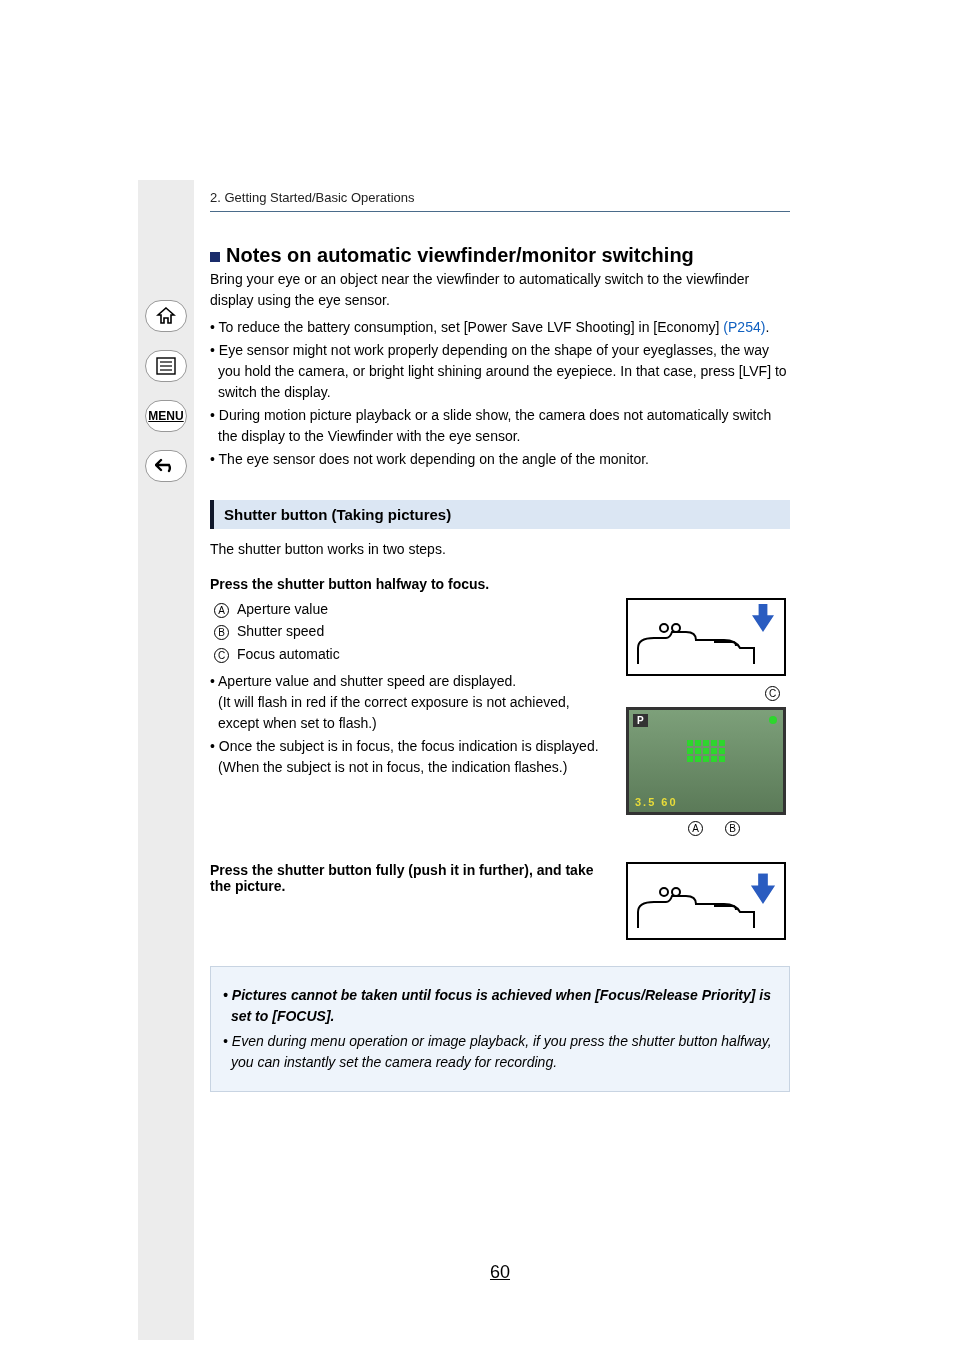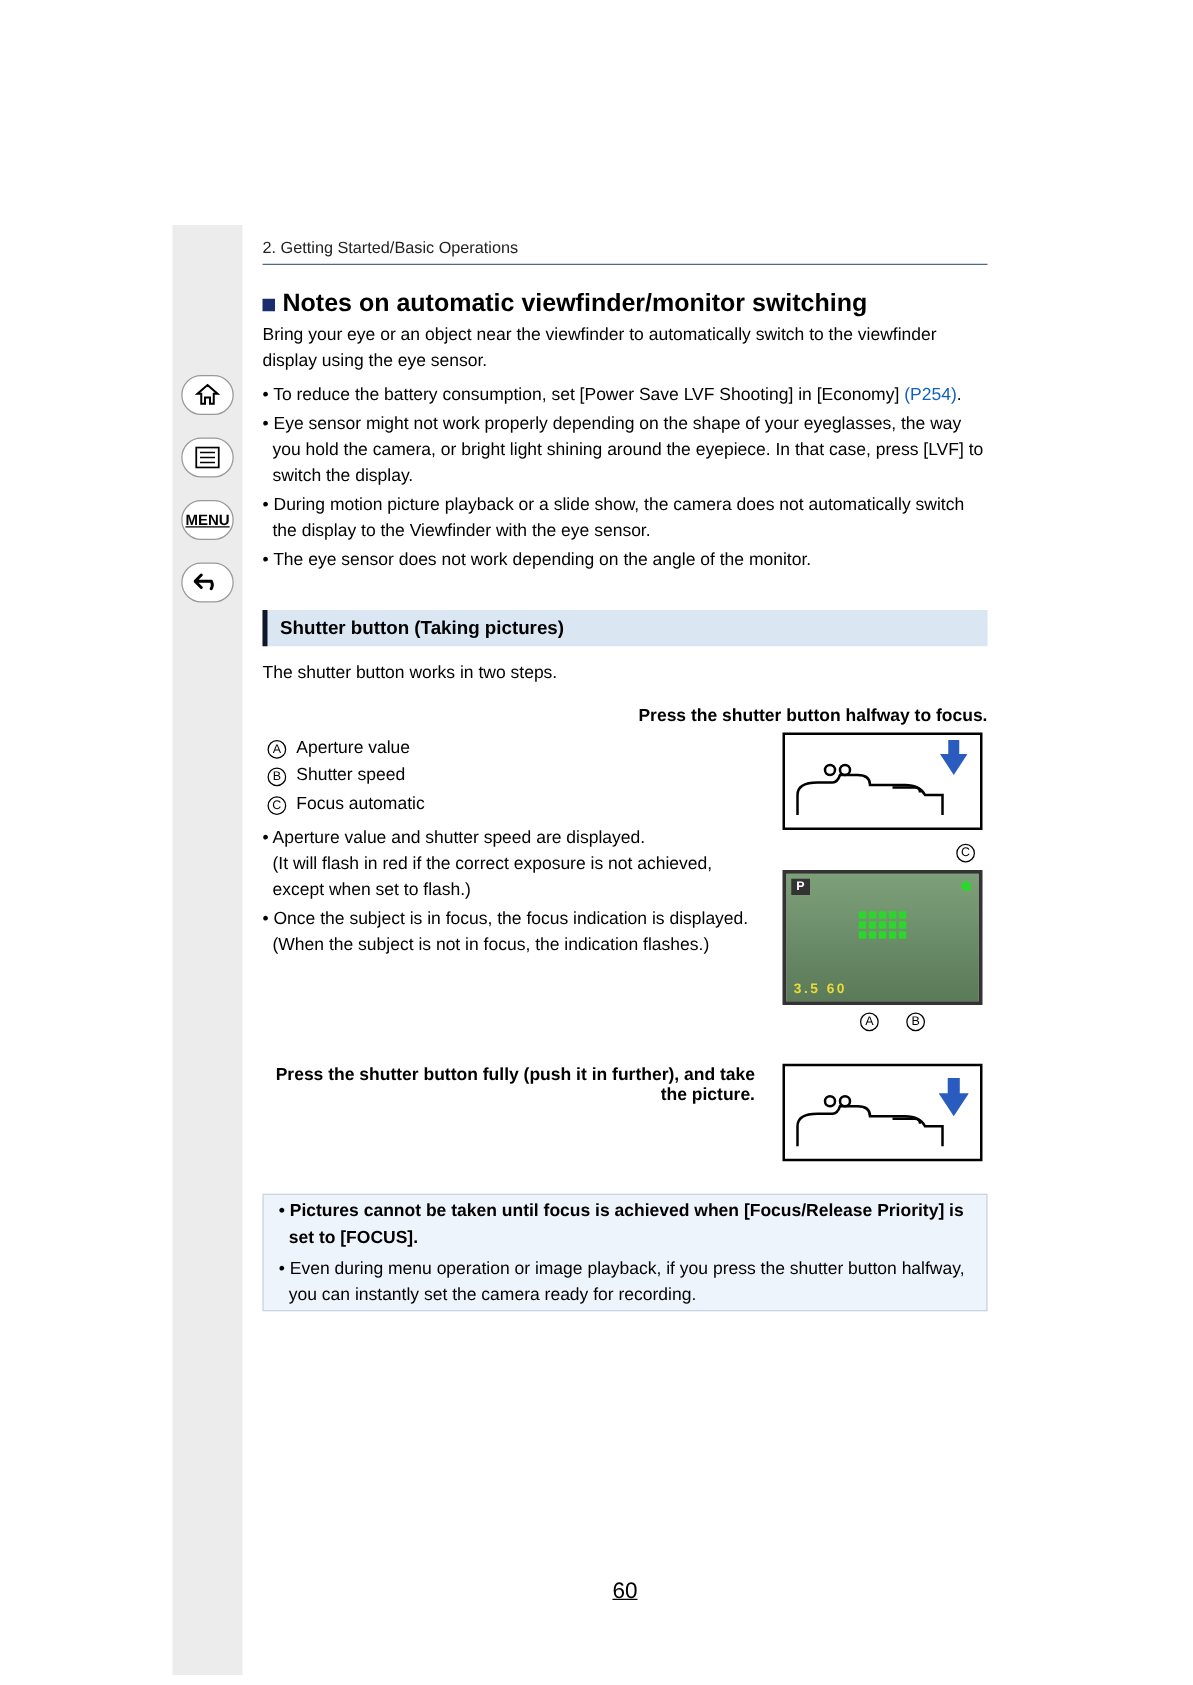--- a/index.html
+++ b/index.html
@@ -42,21 +42,21 @@
     position: absolute;
     left: 210px;
     top: 190px;
     width: 580px;
   }
   .chapter-line {
     font-size: 13px;
     color: #222;
     padding-bottom: 6px;
     border-bottom: 1px solid #4a6b8a;
-    margin-bottom: 20px;
+    margin-bottom: 32px;
   }
   .sq-bullet {
     display: inline-block;
     width: 10px; height: 10px;
     background: #1a2c6b;
     margin-right: 6px;
     vertical-align: baseline;
   }
   .notes-heading { font-weight: bold; font-size: 20px; }
   .body-text { font-size: 14px; line-height: 1.5; margin-top: 2px; }
@@ -66,21 +66,21 @@
   .link { color: #1060c0; }
   .section-bar {
     background: #dbe6f3;
     border-left: 4px solid #0f172a;
     padding: 6px 10px;
     font-weight: bold;
     font-size: 15px;
     margin-top: 30px;
     margin-bottom: 10px;
   }
-  .step-heading { font-weight: bold; font-size: 14px; margin-top: 16px; margin-bottom: 6px; text-align: right;}
+  .step-heading { font-weight: bold; font-size: 14px; margin-top: 16px; margin-bottom: 6px;}
   .circled { display:inline-block; width:15px; height:15px; border:1px solid #000; border-radius:50%; font-size:10px; line-height:14px; text-align:center; margin-right:8px; font-family: Arial; }
   .legend-row { font-size:14px; line-height:1.6; padding-left: 4px;}
   .row-block { display:flex; gap:18px; align-items:flex-start; margin-top:4px;}
   .row-text { flex:1; }
   .col-right { width:168px; display:flex; flex-direction:column; align-items:center; gap:8px; position:relative;}
   .diagram-box { width:160px; height:78px; border:2px solid #000; background:#fff; position:relative; overflow:hidden;}
   .camera-shape {
     position:absolute; left:8px; bottom:8px; width:120px; height:48px;
   }
   .screen-box { width:160px; height:108px; border:3px solid #333; background:linear-gradient(#7da07a, #5b7a58); position:relative; overflow:hidden;}
@@ -93,24 +93,25 @@
   .p-badge { position:absolute; left:4px; top:4px; background:#333; color:#fff; font-size:10px; font-weight:bold; padding:1px 4px;}
   .green-dot { position:absolute; right:6px; top:6px; width:8px; height:8px; border-radius:50%; background:#2dd62d;}
   .focus-grid { position:absolute; left:50%; top:40%; transform:translate(-50%,-50%); display:grid; grid-template-columns:repeat(5,6px); grid-template-rows:repeat(3,6px); gap:2px;}
   .focus-grid div { background:#2dd62d; }
   .exposure-text { position:absolute; left:6px; bottom:4px; font-size:11px; font-weight:bold; color:#e8dc3a; letter-spacing:2px; }
   .ab-row { display:flex; gap:14px; justify-content:flex-start; padding-left:24px; margin-top:-2px;}
   .c-label { align-self:flex-end; margin-right:2px; margin-bottom:-2px;}
   .info-box {
     background:#eef4fb;
     border:1px solid #c8d4e2;
-    padding:2px 12px;
+    padding:18px 12px;
     margin-top:26px;
     font-size:14px;
     line-height:1.5;
+    font-style:italic;
   }
   .info-box .bold-bullet { font-weight:bold; padding-left:8px; text-indent:-8px; }
   .info-box .bold-bullet::before { content:"• "; font-weight:bold;}
   .page-number {
     position:absolute;
     left:50%;
     transform:translateX(-50%);
     top:1072px;
     font-size:18px;
     text-decoration: underline;

